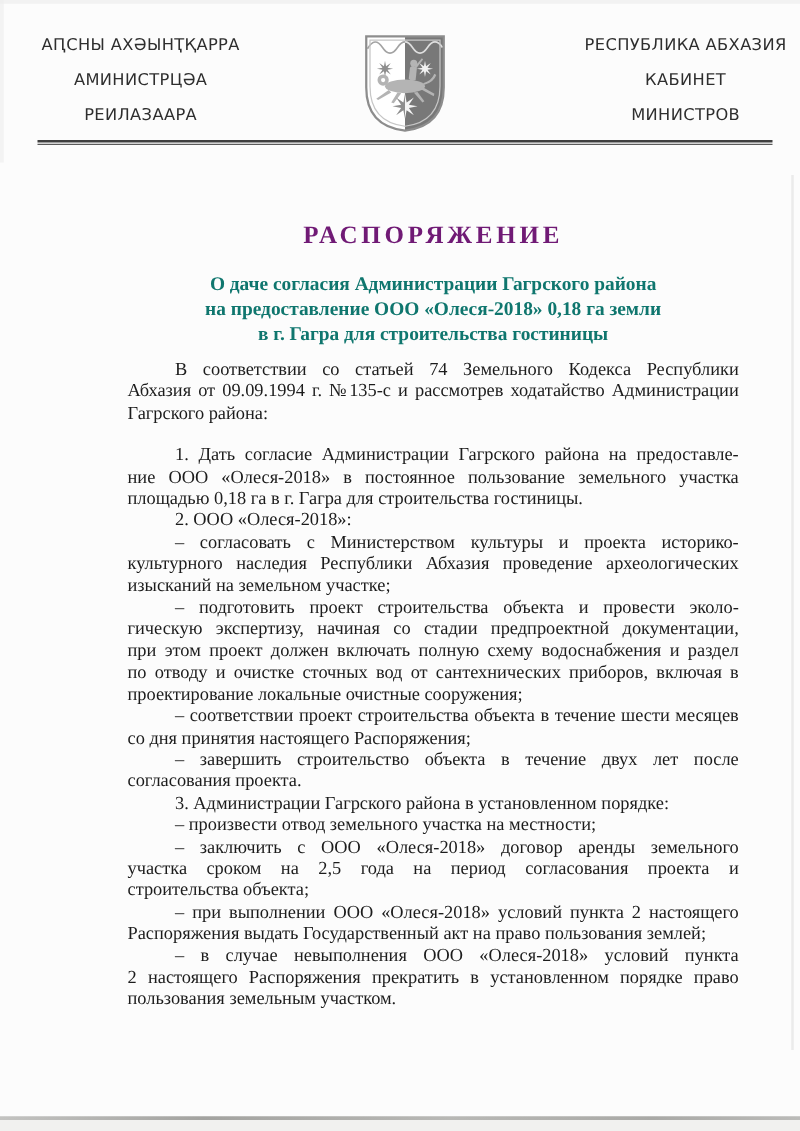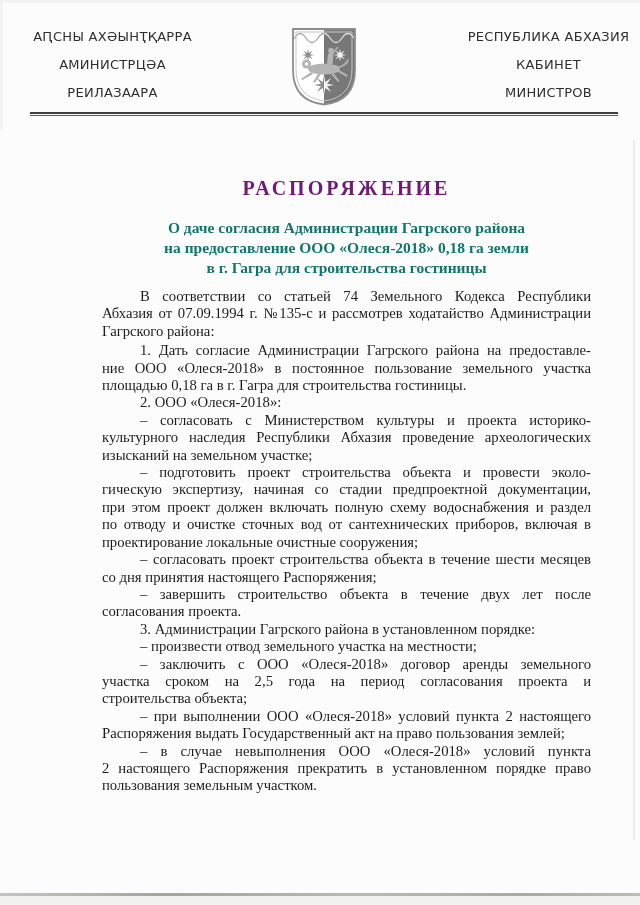--- a/index.html
+++ b/index.html
@@ -30,21 +30,21 @@
   .doc-title {
     text-align:center; font-weight:bold; font-size:20px; line-height:22px;
     letter-spacing:3px; color:#701a75; white-space:nowrap;
   }
   .doc-subtitle {
     margin-top:19px; font-weight:bold; font-size:15.5px; line-height:20px;
     text-align:center; color:#0f766e;
   }
   .doc-body { margin-top:10px; font-size:14.7px; line-height:17.4px; }
   .para { margin:0; }
-  .para.space-before { margin-top:2px; }
+  .para.space-before { margin-top:16px; }
   .pline { text-align:justify; text-align-last:justify; white-space:normal; }
   .pline.first { text-indent:38px; }
   .pline.last { text-align-last:left; }
   
   .edge-top { position:absolute; top:0; left:0; width:100%; height:3px; background:#ededed; opacity:.65; }
   .edge-left { position:absolute; top:0; left:0; width:3px; height:130px; background:#ececec; opacity:.6; }
   .edge-right { position:absolute; left:633px; top:140px; width:2px; height:700px; background:#dcdcdc; opacity:.55; }
   .scan-bottom-line {
     position:absolute; top:893px; left:0; width:100%; height:3px;
     background:linear-gradient(90deg,#c3c3c1,#a3a3a0 25%,#b8b8b5 55%,#a9a9a6 80%,#bdbdbb);
@@ -122,21 +122,21 @@
   <div class="content">
     <div class="doc-title">РАСПОРЯЖЕНИЕ</div>
     <div class="doc-subtitle">
       <div>О даче согласия Администрации Гагрского района</div>
       <div>на предоставление ООО «Олеся-2018» 0,18 га земли</div>
       <div>в г. Гагра для строительства гостиницы</div>
     </div>
     <div class="doc-body">
         <div class="para">
           <div class="pline first">В соответствии со статьей 74 Земельного Кодекса Республики</div>
-          <div class="pline">Абхазия от 07.09.1994 г. №135-с и рассмотрев ходатайство Администрации</div>
+          <div class="pline">Абхазия от 09.09.1994 г. №135-с и рассмотрев ходатайство Администрации</div>
           <div class="pline last">Гагрского района:</div>
         </div>
         <div class="para space-before">
           <div class="pline first">1. Дать согласие Администрации Гагрского района на предоставле-</div>
           <div class="pline">ние ООО «Олеся-2018» в постоянное пользование земельного участка</div>
           <div class="pline last">площадью 0,18 га в г. Гагра для строительства гостиницы.</div>
         </div>
         <div class="para">
           <div class="pline first last">2. ООО «Олеся-2018»:</div>
         </div>
@@ -146,21 +146,21 @@
           <div class="pline last">изысканий на земельном участке;</div>
         </div>
         <div class="para">
           <div class="pline first">– подготовить проект строительства объекта и провести эколо-</div>
           <div class="pline">гическую экспертизу, начиная со стадии предпроектной документации,</div>
           <div class="pline">при этом проект должен включать полную схему водоснабжения и раздел</div>
           <div class="pline">по отводу и очистке сточных вод от сантехнических приборов, включая в</div>
           <div class="pline last">проектирование локальные очистные сооружения;</div>
         </div>
         <div class="para">
-          <div class="pline first">– согласовать проект строительства объекта в течение шести месяцев</div>
+          <div class="pline first">– соответствии проект строительства объекта в течение шести месяцев</div>
           <div class="pline last">со дня принятия настоящего Распоряжения;</div>
         </div>
         <div class="para">
           <div class="pline first">– завершить строительство объекта в течение двух лет после</div>
           <div class="pline last">согласования проекта.</div>
         </div>
         <div class="para">
           <div class="pline first last">3. Администрации Гагрского района в установленном порядке:</div>
         </div>
         <div class="para">

